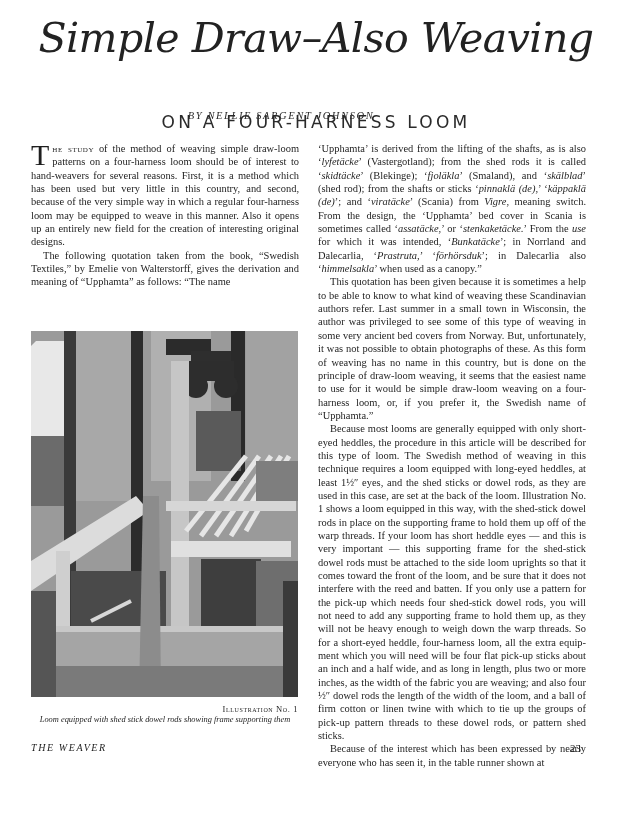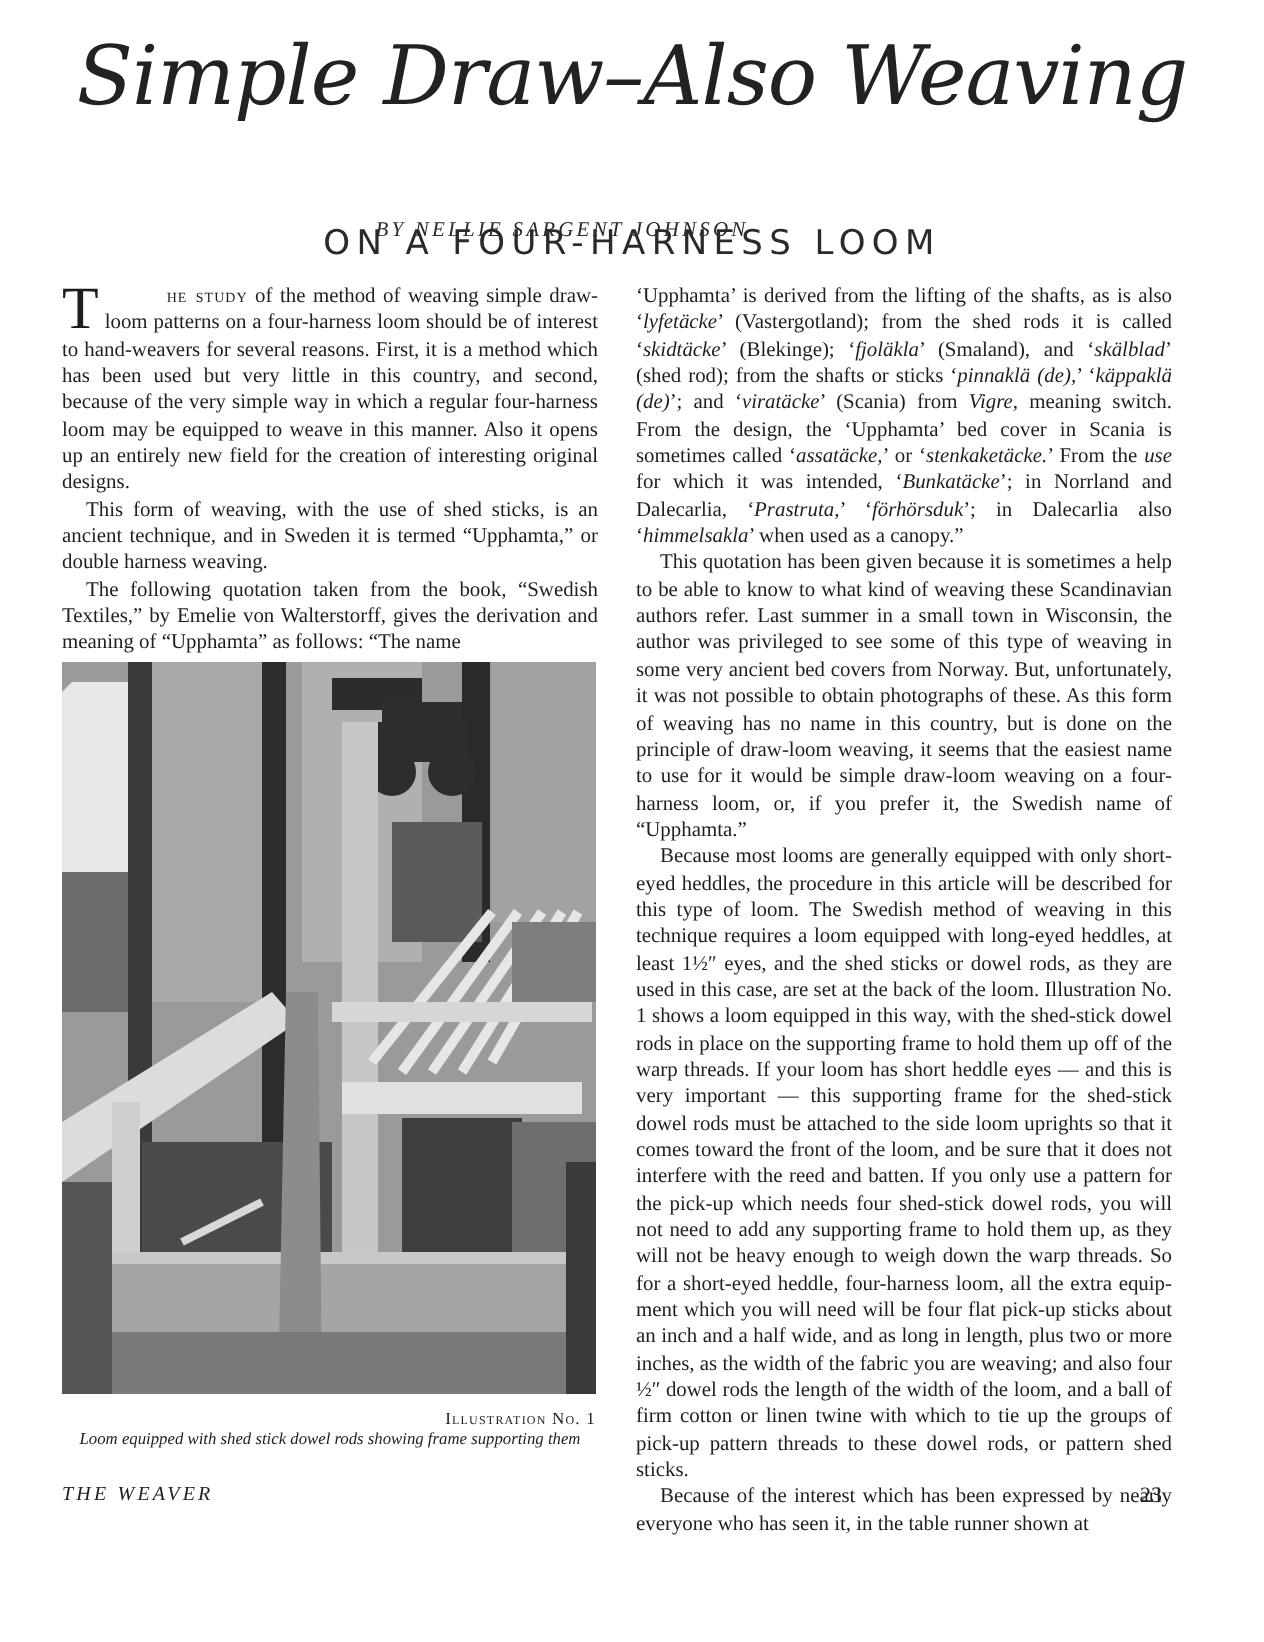--- a/index.html
+++ b/index.html
@@ -18,21 +18,21 @@
 
   .col { position: absolute; font-size: 10.45px; line-height: 13.35px; text-align: justify;
          hyphens: manual; color: #1e1e1e; }
   .col p { margin: 0; text-indent: 12px; }
   .col p.first { text-indent: 0; }
   .left-col { left: 31px; top: 142px; width: 268px; }
   .right-col { left: 318px; top: 142px; width: 268px; }
 
   .dropcap { float: left; font-size: 30px; line-height: 24px; margin: 1px 3px 0 0;
              font-family: "Liberation Serif", serif; color: #1e1e1e; }
-  .smallcaps { font-variant: small-caps; letter-spacing: 0.5px; margin-left: 31px; }
+  .smallcaps { font-variant: small-caps; letter-spacing: 0.5px; }
   em { font-style: italic; }
 
   .photo { position: absolute; left: 31px; top: 331px; width: 267px; height: 366px;
            background: #8a8a8a; overflow: hidden; }
   .photo svg { display: block; }
 
   .caption-title { position: absolute; left: 31px; top: 704px; width: 267px; text-align: right;
                    font-size: 8.5px; font-variant: small-caps; letter-spacing: 0.6px; line-height: 11px; }
   .caption-text { position: absolute; left: 31px; top: 715px; width: 268px; text-align: center;
                   font-size: 8.4px; font-style: italic; line-height: 10px; }
@@ -44,21 +44,20 @@
 </style>
 </head>
 <body>
 
 <div class="title">Simple Draw–Also Weaving</div>
 <div class="subtitle">ON A FOUR-HARNESS LOOM</div>
 <div class="byline">BY NELLIE SARGENT JOHNSON</div>
 
 <div class="col left-col">
   <p class="first"><span class="dropcap">T</span><span class="smallcaps">he study</span><span> of the method of weaving simple draw-loom patterns on a four-harness loom should be of interest to hand-weavers for several reasons. First, it is a method which has been used but very little in this country, and second, because of the very simple way in which a regular four-har­ness loom may be equipped to weave in this manner. Also it opens up an entirely new field for the creation of interesting original designs.</span></p>
-  <p>This form of weaving, with the use of shed sticks, is an ancient technique, and in Sweden it is termed “Upphamta,” or double harness weaving.</p>
   <p>The following quotation taken from the book, “Swedish Textiles,” by Emelie von Walterstorff, gives the derivation and meaning of “Upphamta” as follows: “The name</p>
 </div>
 
 <div class="photo" role="img" aria-label="Photograph of a loom equipped with shed stick dowel rods on a supporting frame">
   <svg width="267" height="366" viewBox="0 0 267 366">
     <rect x="0" y="0" width="267" height="366" fill="#9a9a9a"></rect>
 
     <rect x="40" y="0" width="60" height="170" fill="#a8a8a8"></rect>
     <rect x="120" y="0" width="60" height="150" fill="#b0b0b0"></rect>
     <rect x="215" y="0" width="52" height="130" fill="#a2a2a2"></rect>

